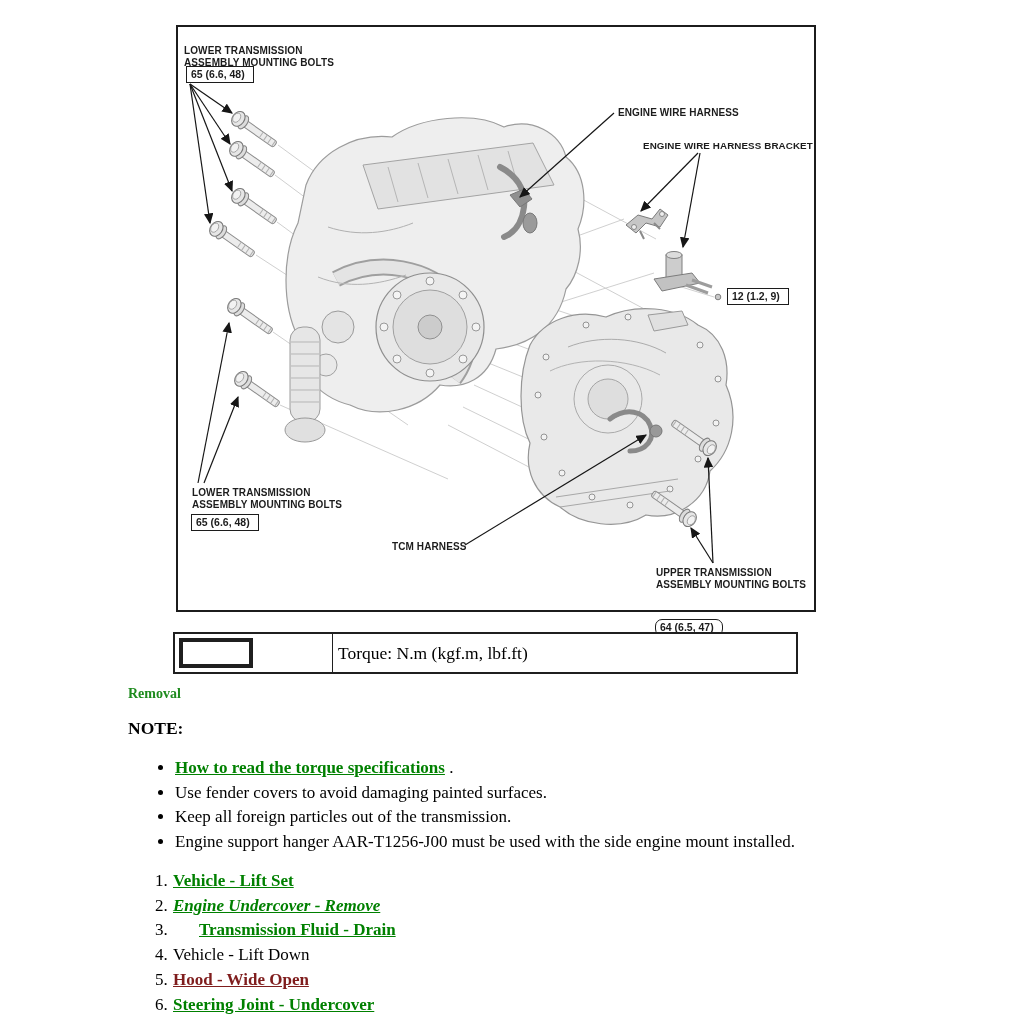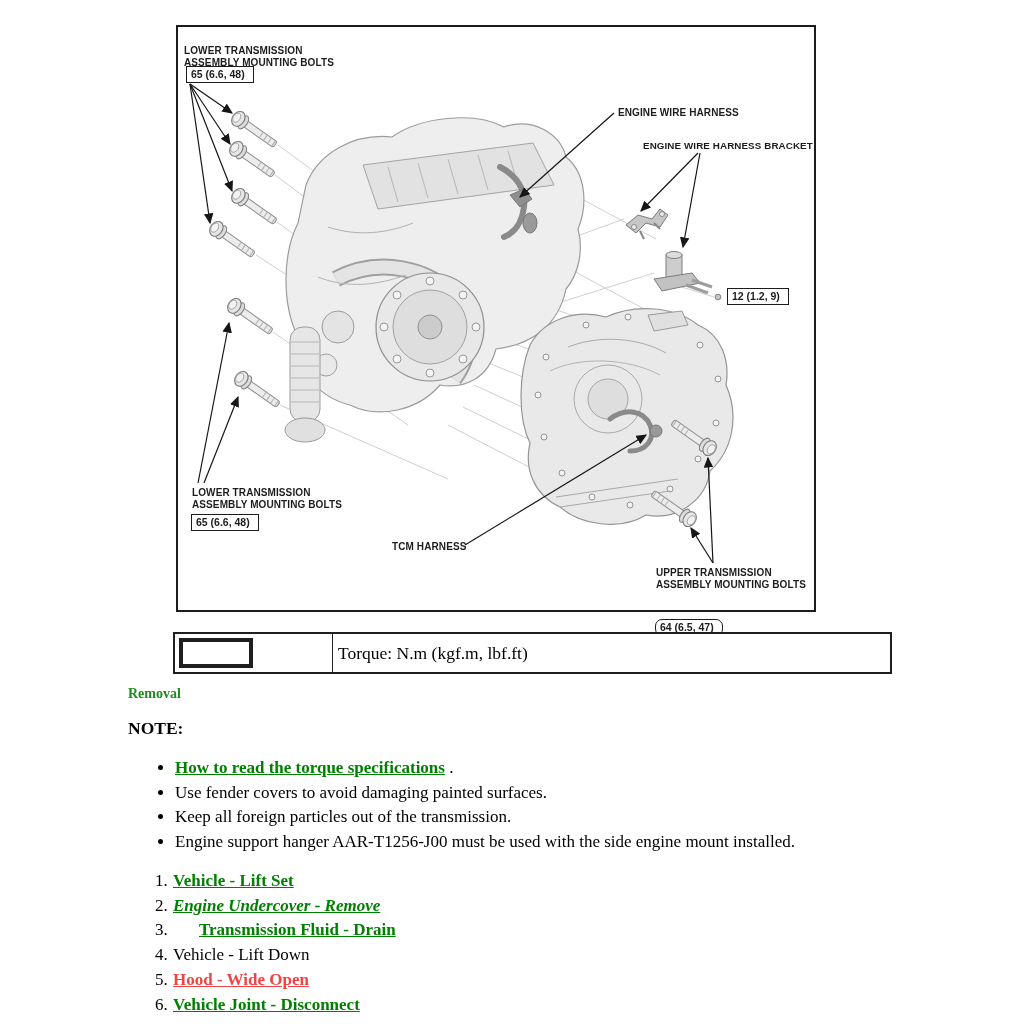--- a/index.html
+++ b/index.html
@@ -10,21 +10,21 @@
   .diagram{position:absolute;left:176px;top:25px;width:640px;height:587px;
            border:2px solid #1c1c1c;box-sizing:border-box;background:#fff;}
   .diagram svg{position:absolute;left:0;top:0;width:636px;height:583px;}
   .dlabel{position:absolute;font-family:"Liberation Sans",sans-serif;font-weight:bold;
           font-size:10px;line-height:11.5px;color:#1c1c1c;white-space:nowrap;letter-spacing:.1px;}
   .tbox{position:absolute;border:1.5px solid #1c1c1c;background:#fff;
         font-family:"Liberation Sans",sans-serif;font-weight:bold;font-size:10.5px;
         padding:1px 8px 2px 4px;white-space:nowrap;color:#1c1c1c;}
 
   
-  .legend{position:absolute;left:173px;top:632px;width:719px;height:42px;
+  .legend{position:absolute;left:173px;top:632px;width:625px;height:42px;
           border:2px solid #1f1f1f;box-sizing:border-box;display:flex;background:#fff;}
   .legend-sym-cell{width:158px;border-right:1.5px solid #1f1f1f;box-sizing:border-box;
                    display:flex;align-items:center;}
   .legend-symbol{width:66px;height:22px;border:4px solid #1f1f1f;margin-left:4px;background:#fff;}
   .legend-text-cell{display:flex;align-items:center;padding-left:5px;font-size:17.5px;}
 
   
   .content{position:absolute;left:128px;top:686px;width:790px;}
   .removal{font-size:14px;font-weight:bold;}
   .note-label{font-size:17.5px;font-weight:bold;margin-top:16px;}
@@ -246,17 +246,17 @@
       <li><span>Use fender covers to avoid damaging painted surfaces.</span></li>
       <li><span>Keep all foreign particles out of the transmission.</span></li>
       <li><span>Engine support hanger AAR-T1256-J00 must be used with the side engine mount installed.</span></li>
     </ul>
 
     <ol class="steps">
       <li><span class="num">1.</span><a class="glink" style="color: rgb(0, 128, 0);">Vehicle - Lift Set</a></li>
       <li><span class="num">2.</span><a class="glink" style="color: rgb(0, 128, 0); font-style: italic;">Engine Undercover - Remove</a></li>
       <li><span class="num">3.</span><a class="glink" style="color: rgb(0, 128, 0); margin-left: 26px;">Transmission Fluid - Drain</a></li>
       <li><span class="num">4.</span><span class="step-plain">Vehicle - Lift Down</span></li>
-      <li><span class="num">5.</span><a class="glink" style="color: #ef4444;">Hood - Wide Open</a></li>
-      <li><span class="num">6.</span><a class="glink" style="color: rgb(0, 128, 0);">Vehicle Joint - Disconnect</a></li>
+      <li><span class="num">5.</span><a class="glink" style="color: #7f1d1d;">Hood - Wide Open</a></li>
+      <li><span class="num">6.</span><a class="glink" style="color: rgb(0, 128, 0);">Steering Joint - Undercover</a></li>
     </ol>
   </div>
 </div>
 
 </body></html>

